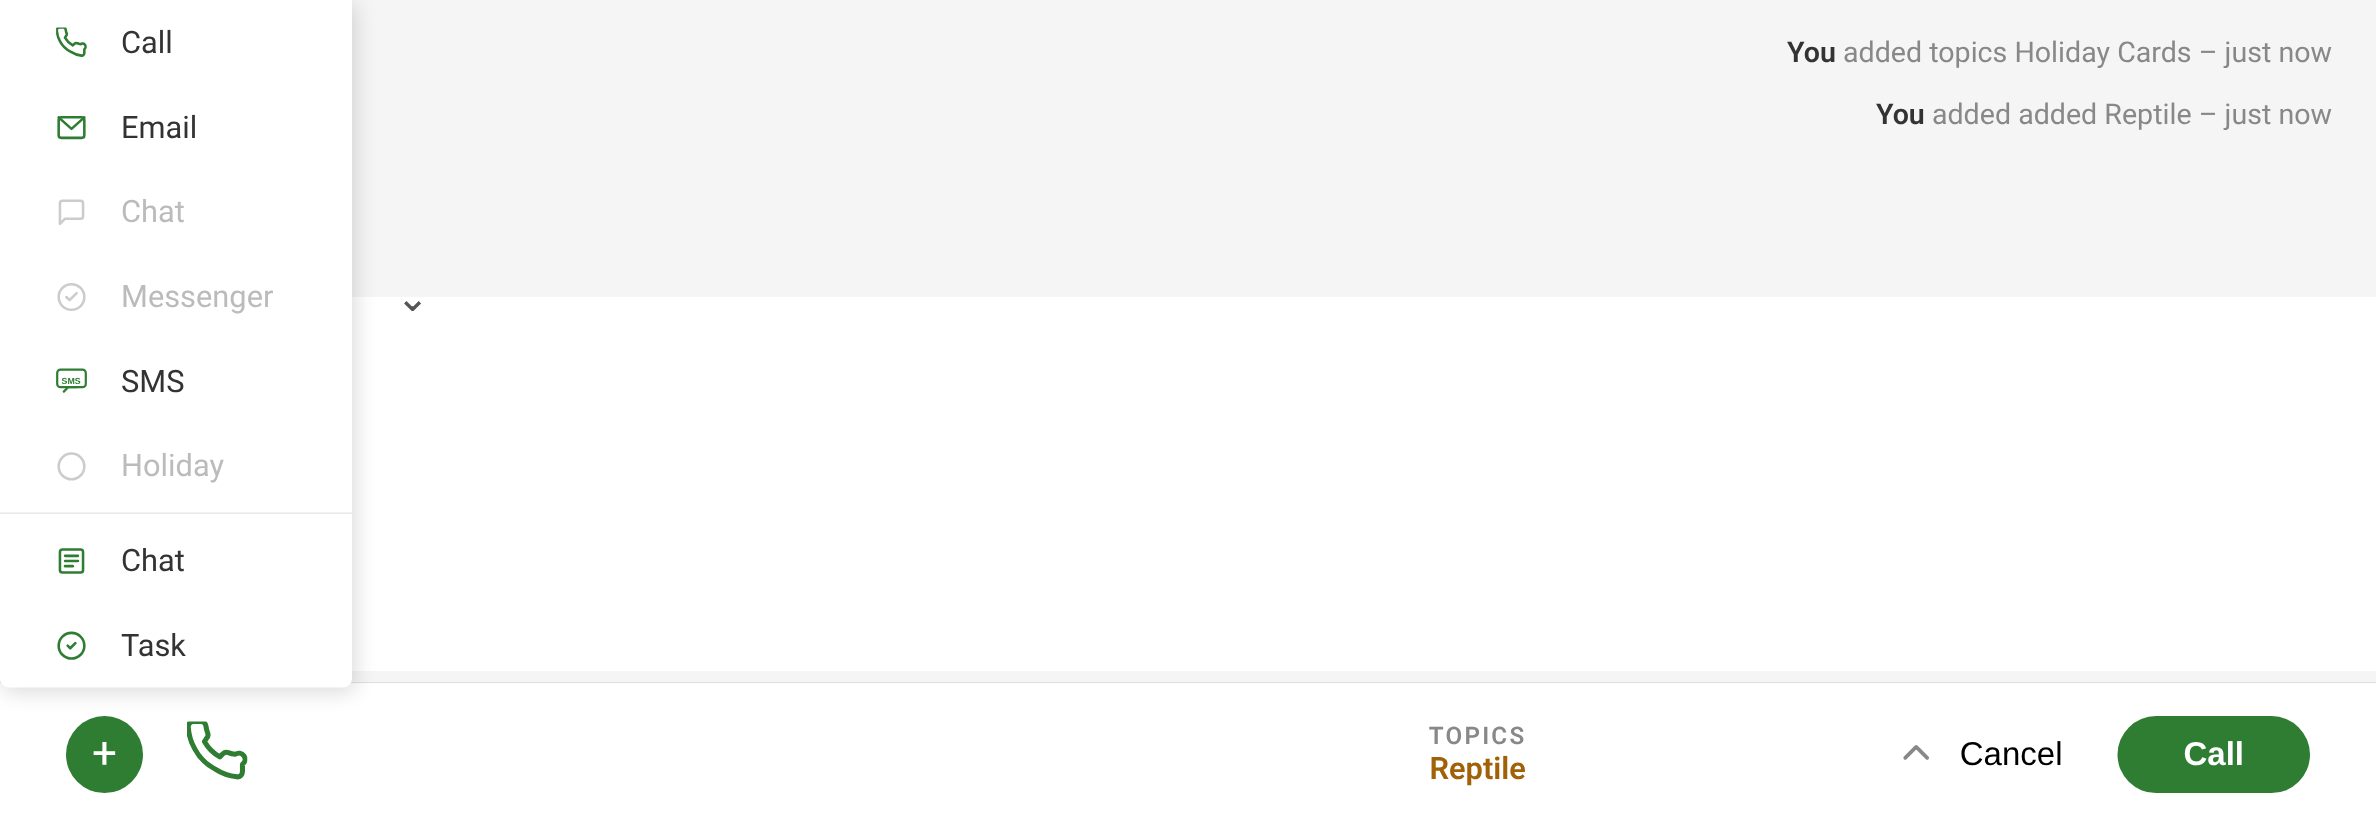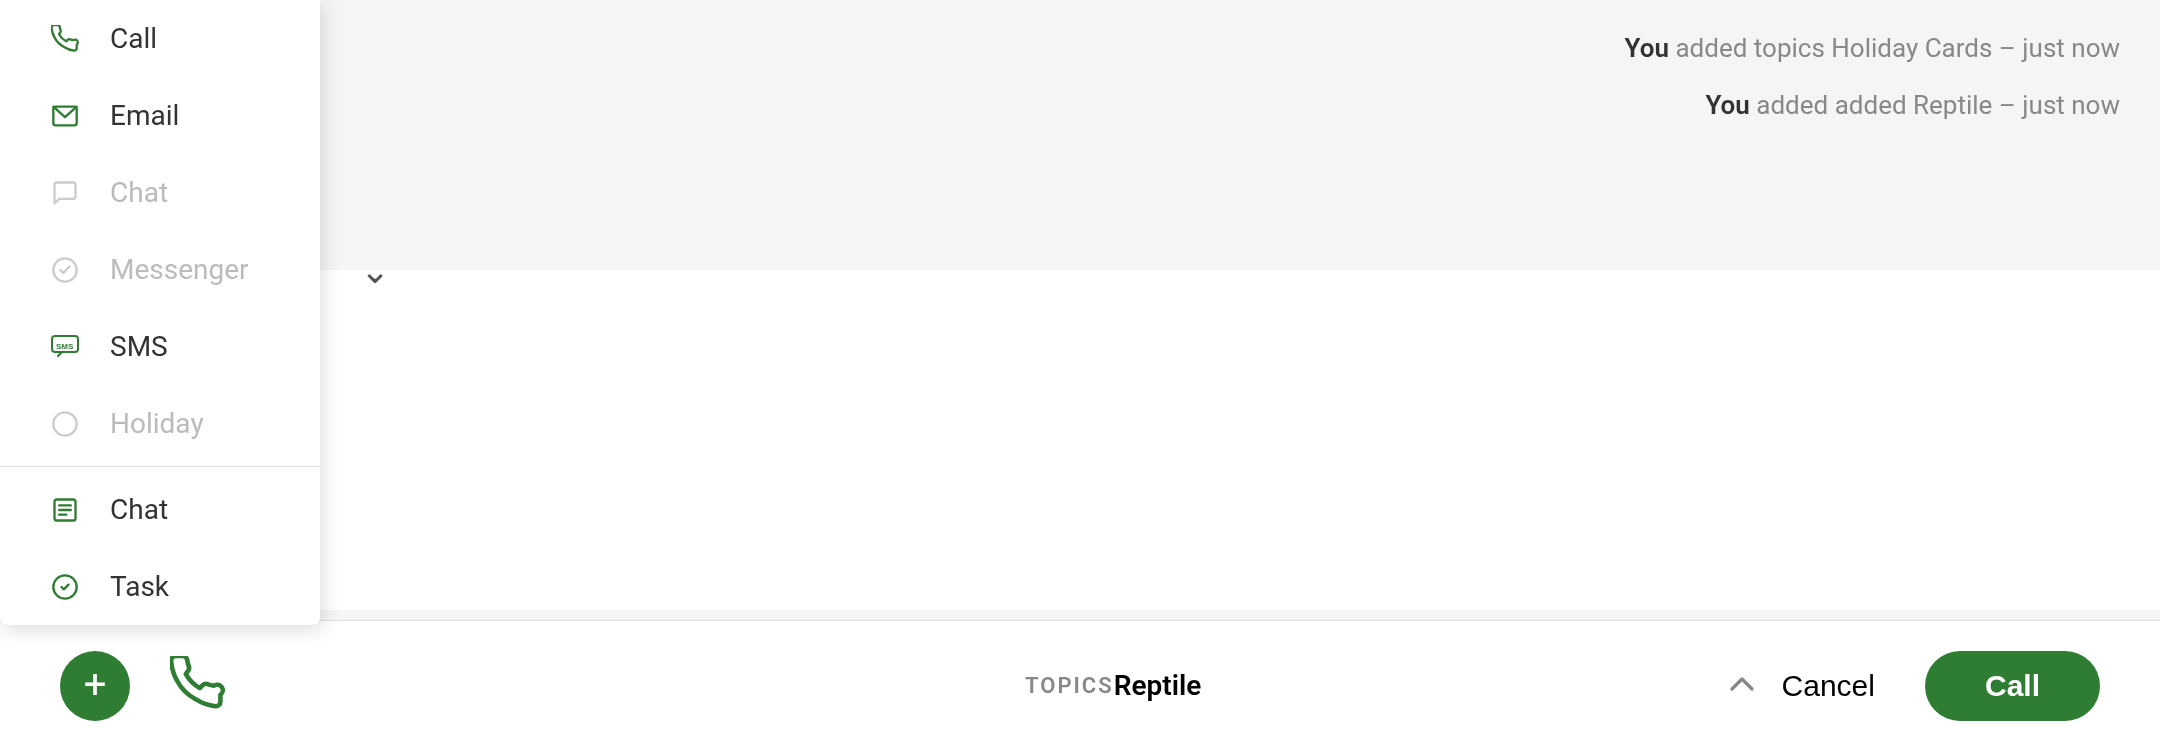--- a/index.html
+++ b/index.html
@@ -52,38 +52,38 @@
       height: 130px;
       background: #fff;
       border-top: 1px solid #e0e0e0;
       display: flex;
       align-items: center;
       padding: 0 60px;
     }
 
     .topics-section {
       display: flex;
-      flex-direction: row;
+      flex-direction: column;
       align-items: center;
       flex: 1;
       margin-left: 800px;
     }
 
     .topics-label {
       font-size: 22px;
       font-weight: 600;
       color: #888;
       letter-spacing: 2px;
       text-transform: uppercase;
     }
 
     .topics-value {
       font-size: 28px;
       font-weight: 600;
-      color: #000000;
+      color: #a16207;
     }
 
     .bottom-actions {
       display: flex;
       align-items: center;
       gap: 30px;
       margin-left: auto;
     }
 
     .cancel-btn {

